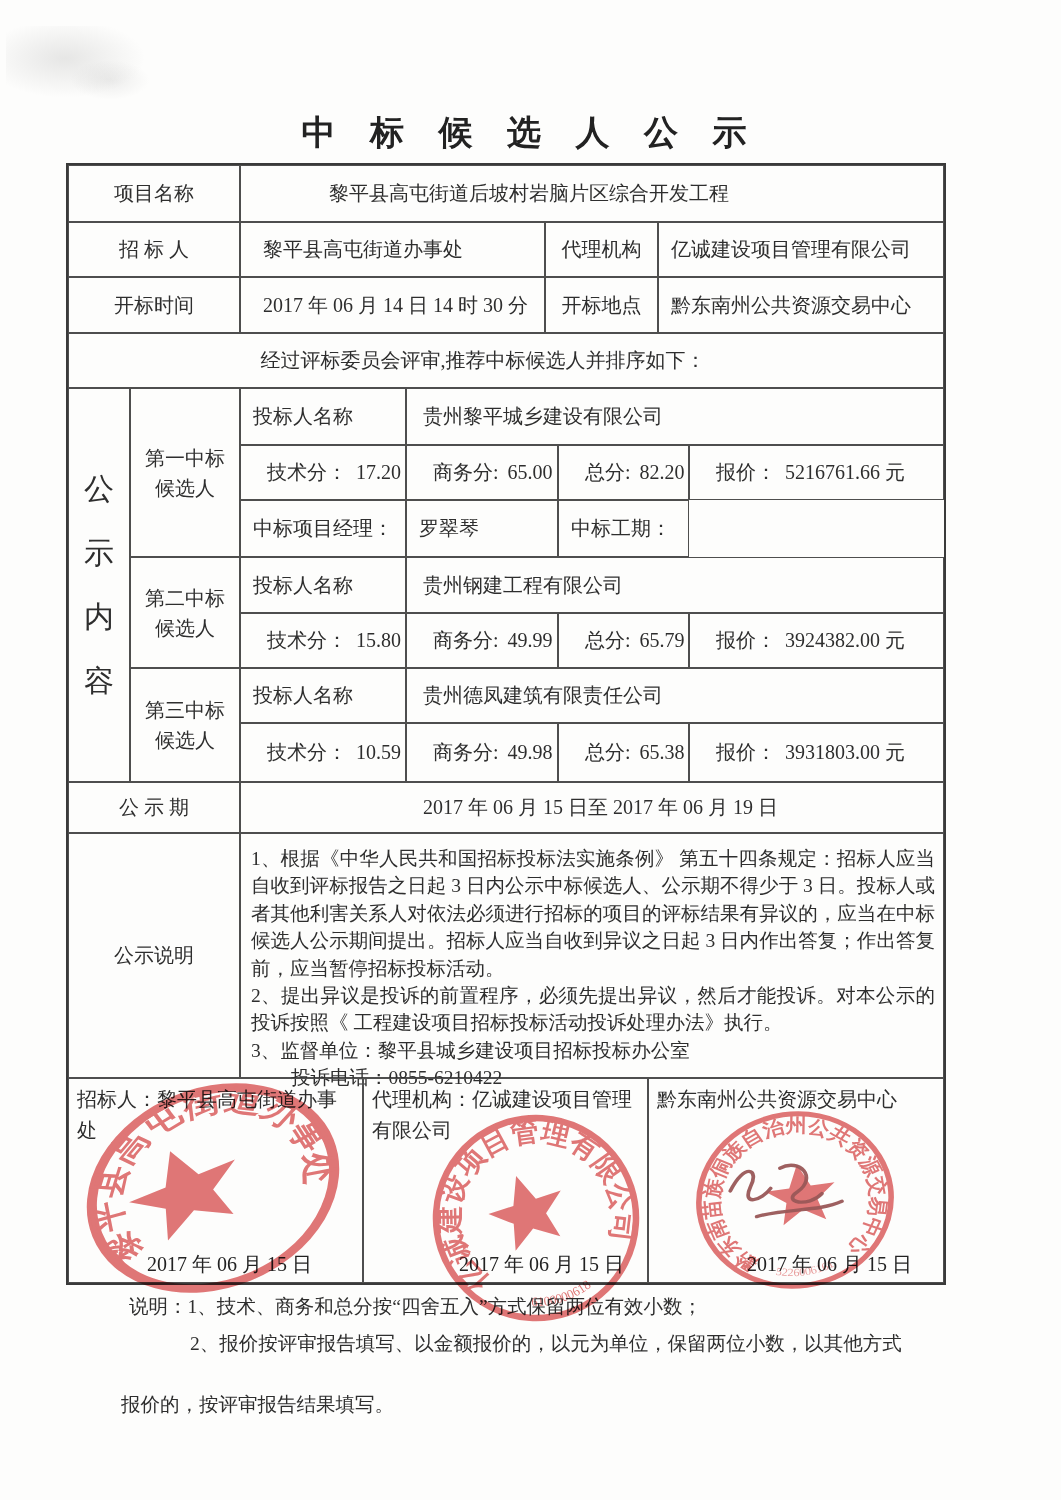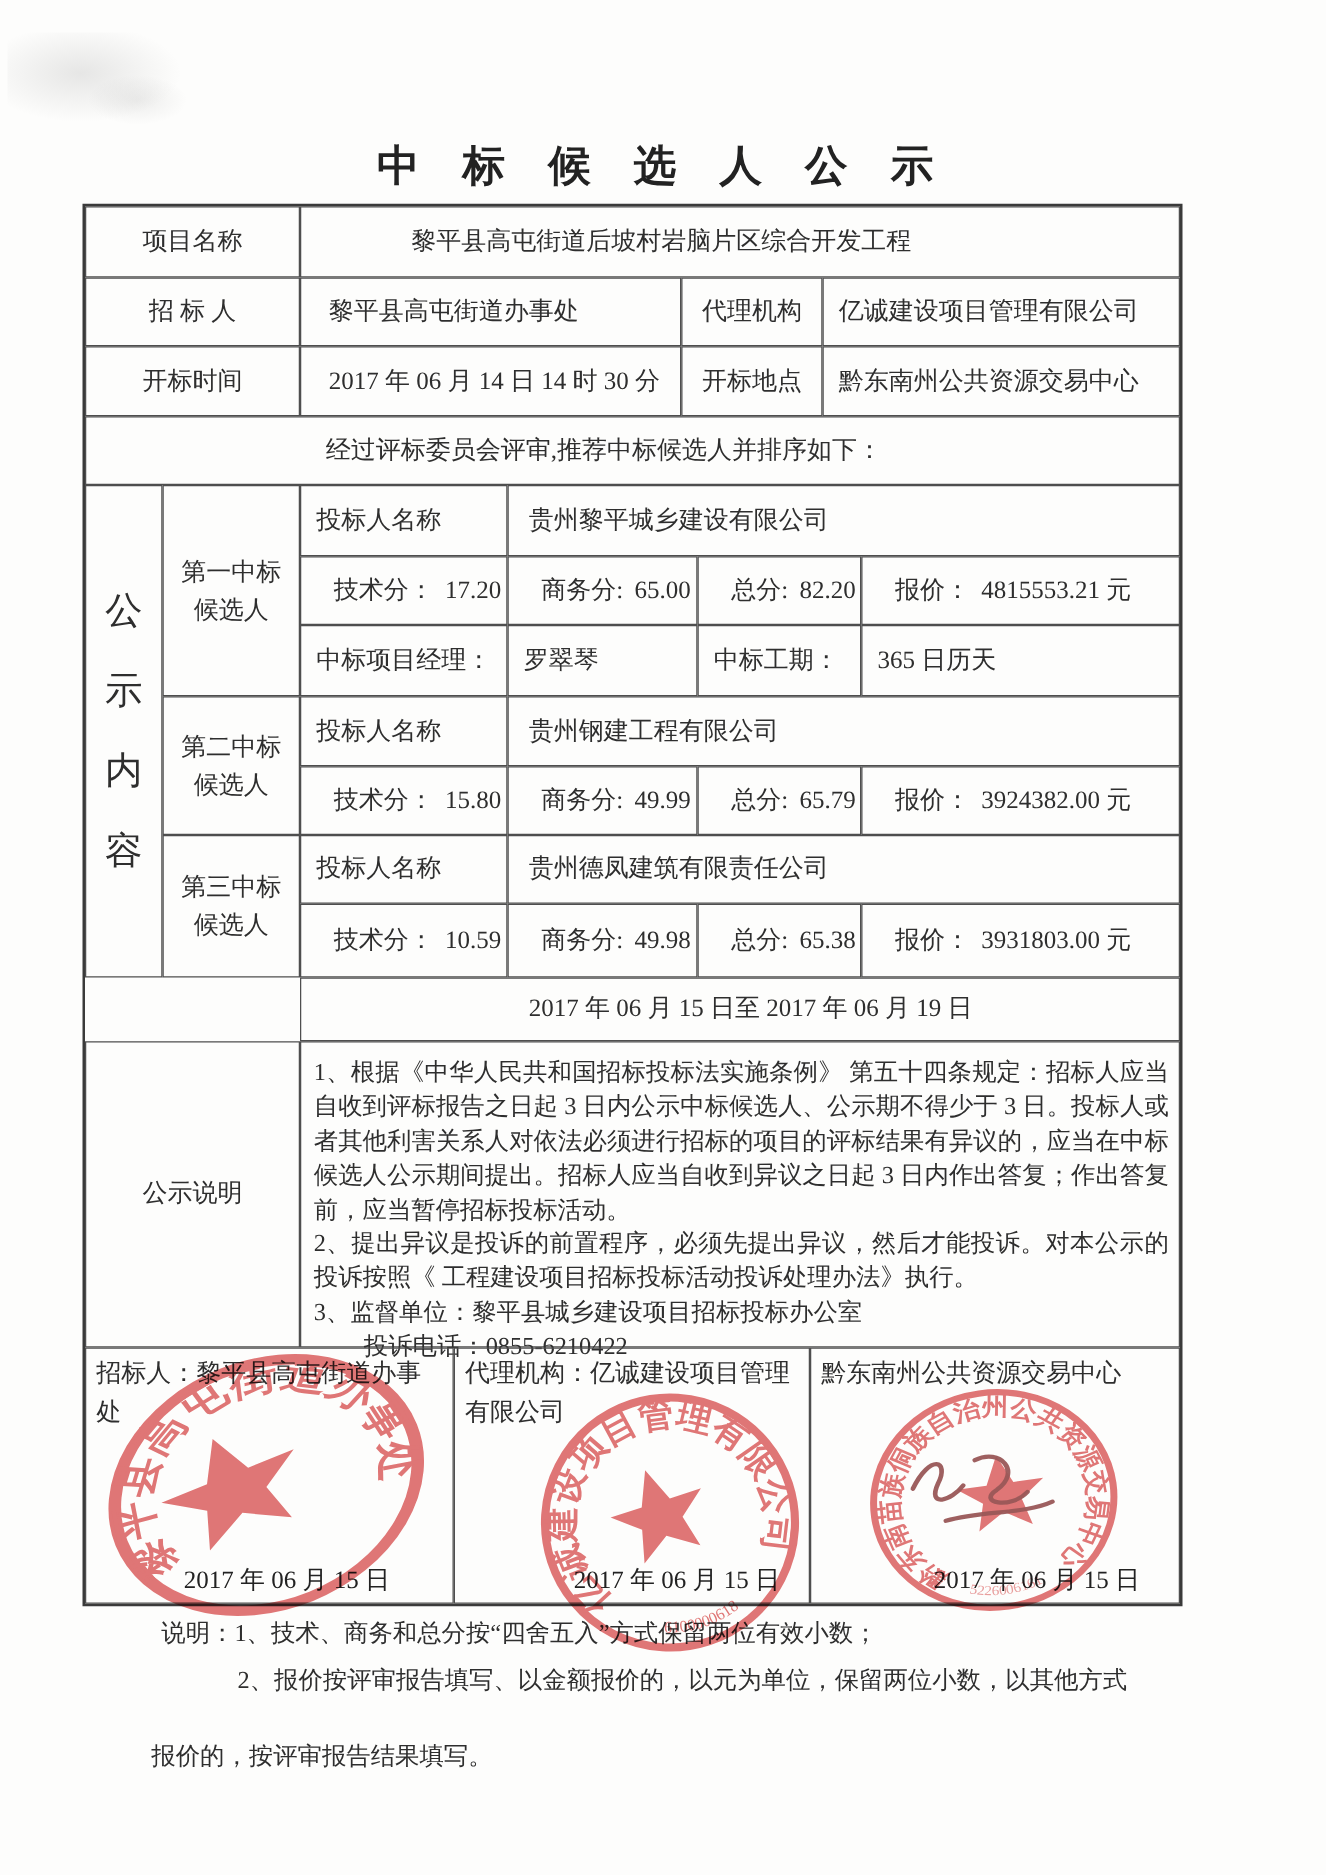--- a/index.html
+++ b/index.html
@@ -82,26 +82,25 @@
     <div class="cell pair" style="left:338px;top:280px;width:152px;height:55px;">
       <span>商务分:</span>
         <span>65.00</span>
     </div>
     <div class="cell pair" style="left:490px;top:280px;width:131px;height:55px;">
       <span>总分:</span>
         <span>82.20</span>
     </div>
     <div class="cell pair" style="left:621px;top:280px;width:255px;height:55px;">
       <span>报价：</span>
-        <span>4815553.21 元</span>
+        <span>5216761.66 元</span>
     </div>
     <div class="cell pl" style="left:172px;top:335px;width:166px;height:57px;">中标项目经理：</div>
     <div class="cell pl" style="left:338px;top:335px;width:152px;height:57px;">罗翠琴</div>
     <div class="cell pl" style="left:490px;top:335px;width:131px;height:57px;">中标工期：</div>
-    <div class="cell pl" style="left:621px;top:335px;width:255px;height:57px;">365 日历天</div>
 
     <div class="cell rank" style="left:62px;top:392px;width:110px;height:111px;">
       <div>第二中标</div>
       <div>候选人</div>
     </div>
     <div class="cell pl" style="left:172px;top:392px;width:166px;height:56px;">投标人名称</div>
     <div class="cell pl" style="left:338px;top:392px;width:538px;height:56px;padding-left:16px;">贵州钢建工程有限公司</div>
     <div class="cell pair" style="left:172px;top:448px;width:166px;height:55px;">
       <span>技术分：</span>
         <span>15.80</span>
@@ -135,20 +134,21 @@
     </div>
     <div class="cell pair" style="left:490px;top:558px;width:131px;height:59px;">
       <span>总分:</span>
         <span>65.38</span>
     </div>
     <div class="cell pair" style="left:621px;top:558px;width:255px;height:59px;">
       <span>报价：</span>
         <span>3931803.00 元</span>
     </div>
 
+    <div class="cell cc" style="left:0;top:617px;width:172px;height:51px;">公 示 期</div>
     <div class="cell cc" style="left:172px;top:617px;width:704px;height:51px;padding-left:17px;">2017 年 06 月 15 日至 2017 年 06 月 19 日</div>
 
     <div class="cell cc" style="left:0;top:668px;width:172px;height:245px;">公示说明</div>
     <div class="cell notes" style="left:172px;top:668px;width:704px;height:245px;">
       <p>1、根据《中华人民共和国招标投标法实施条例》 第五十四条规定：招标人应当自收到评标报告之日起 3 日内公示中标候选人、公示期不得少于 3 日。投标人或者其他利害关系人对依法必须进行招标的项目的评标结果有异议的，应当在中标候选人公示期间提出。招标人应当自收到异议之日起 3 日内作出答复；作出答复前，应当暂停招标投标活动。</p>
       <p>2、提出异议是投诉的前置程序，必须先提出异议，然后才能投诉。对本公示的投诉按照《 工程建设项目招标投标活动投诉处理办法》执行。</p>
       <p>3、监督单位：黎平县城乡建设项目招标投标办公室</p>
       <p class="indent">投诉电话：0855-6210422</p>
     </div>
 

